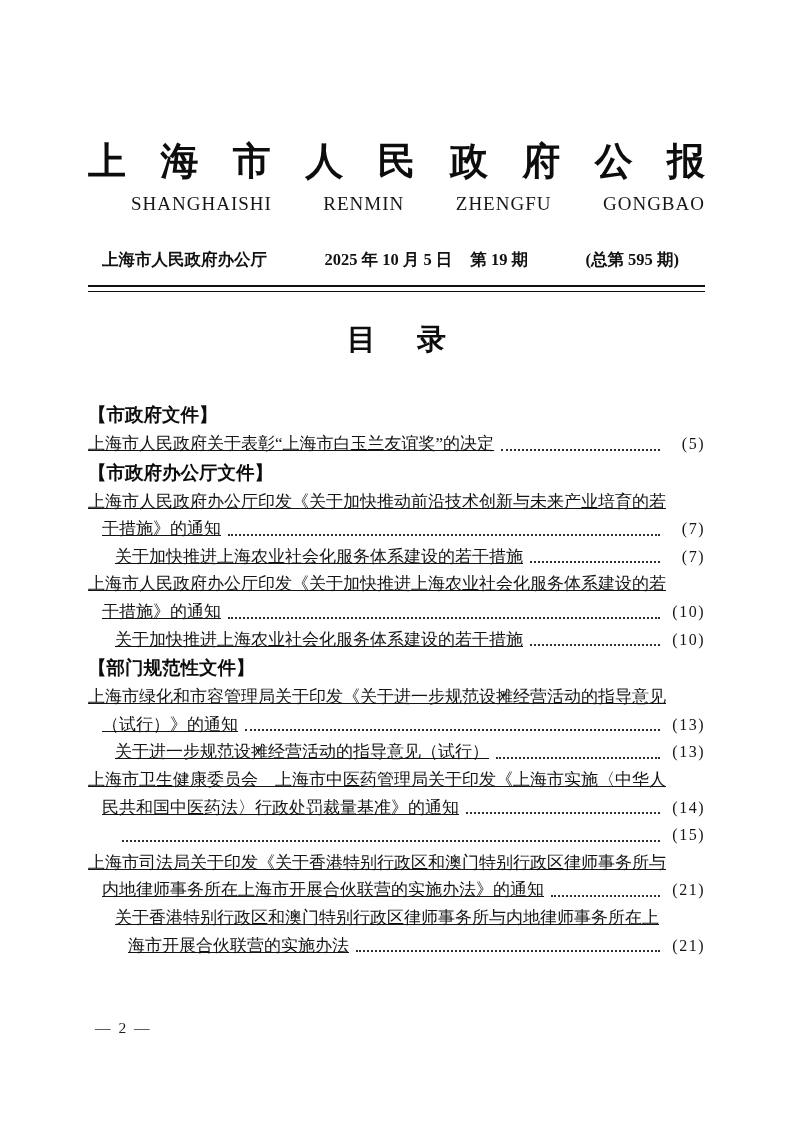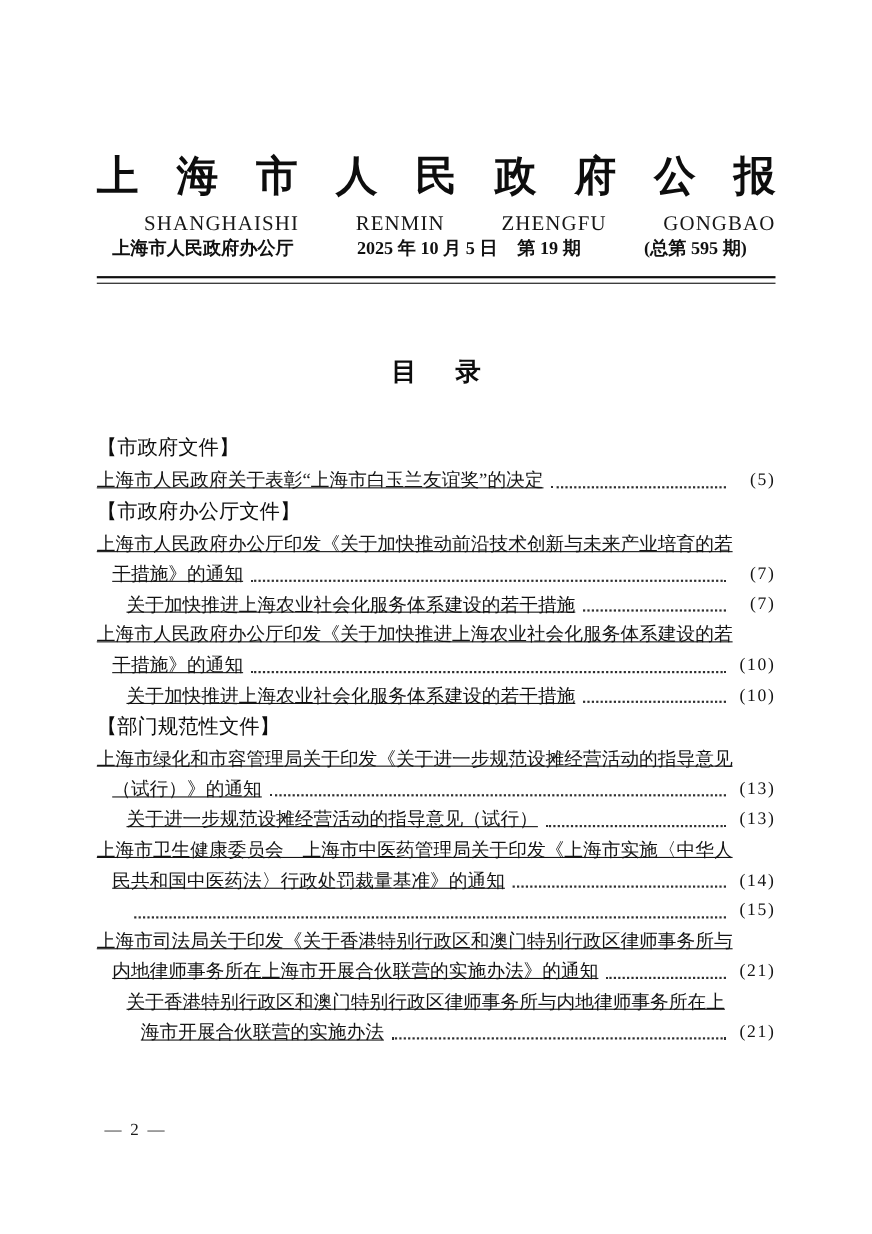--- a/index.html
+++ b/index.html
@@ -32,48 +32,49 @@
     font-size: 19px;
     letter-spacing: 1px;
     margin-top: 11px;
     color: #161616;
     margin-left: 43px;
   }
   .issue-bar {
     display: flex;
     justify-content: space-between;
     align-items: baseline;
+    margin-top: 34px;
     padding: 0 26px 0 14px;
     font-size: 16.5px;
     font-weight: 700;
     white-space: nowrap;
     text-align: center;
   }
   .issue-mid { display: flex; gap: 18px; }
   .double-rule {
     margin-top: 14px;
     height: 4px;
     border-top: 2.5px solid #101010;
     border-bottom: 1.5px solid #101010;
   }
 
   
   .toc-heading {
-    margin: 64px 0 0 0;
+    margin: 28px 0 0 0;
     text-align: center;
-    font-size: 23px;
+    font-size: 29px;
     font-weight: 700;
     letter-spacing: 6px;
     text-indent: 6px;
     color: #0d0d0d;
   }
   .toc-list { margin-top: 40px; }
   .toc-section {
     font-size: 18.5px;
-    font-weight: 400;
+    font-weight: 700;
     line-height: 30px;
     color: #0d0d0d;
   }
   .toc-row {
     display: flex;
     align-items: flex-end;
     font-size: 17px;
     line-height: 27.6px;
     color: #141414;
   }

